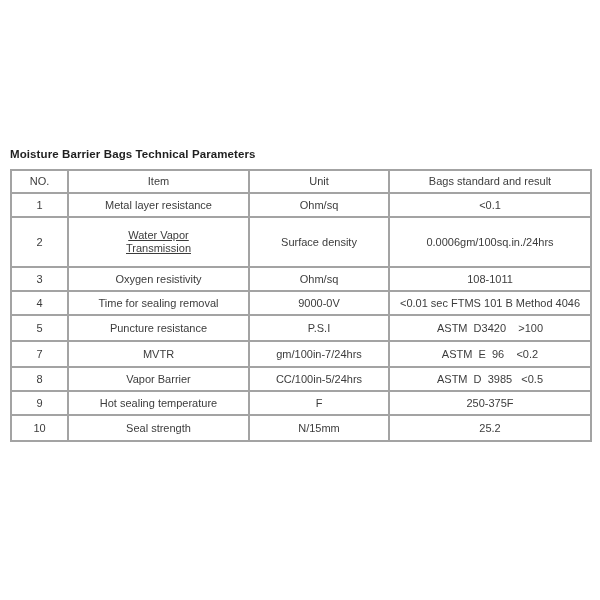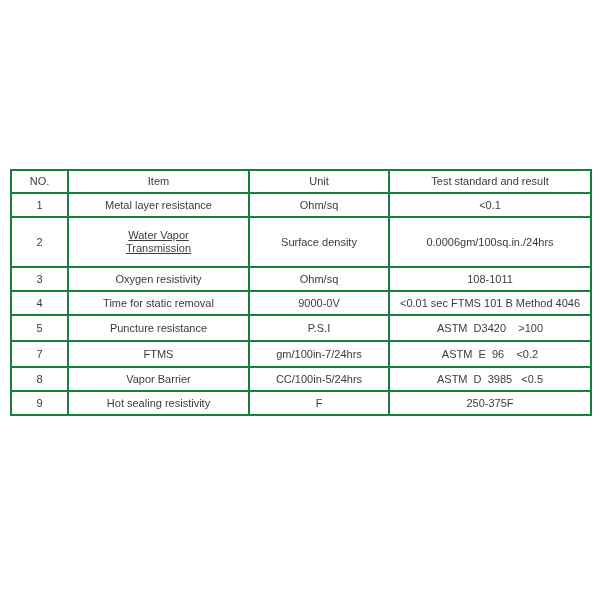--- a/index.html
+++ b/index.html
@@ -27,21 +27,21 @@
   table.params {
     position: absolute;
     left: 10px;
     top: 169px;
     width: 580px;
     border-collapse: collapse;
     table-layout: fixed;
   }
   table.params th,
   table.params td {
-    border: 2px solid #15803d;
+    border: 2px solid #a3a3a3;
     font-size: 11px;
     font-weight: normal;
     color: #3c3c3c;
     text-align: center;
     vertical-align: middle;
     padding: 0 6px;
     white-space: pre-wrap;
     line-height: 13px;
     overflow: hidden;
   }
@@ -50,34 +50,35 @@
   table.params tr.h-md  { height: 26px; }
   table.params tr.h-lg  { height: 50px; }
   td.two-line { line-height: 21px; text-decoration: underline; }
   td.tight { padding: 0 1px; }
 </style>
 </head>
 <body>
 
 <div class="canvas">
 
+  <div class="doc-title">Moisture Barrier Bags Technical Parameters</div>
 
   <table class="params">
     <colgroup>
       <col style="width:57px">
       <col style="width:181px">
       <col style="width:140px">
       <col style="width:202px">
     </colgroup>
     <thead>
       <tr class="h-header">
         <th>NO.</th>
         <th>Item</th>
         <th>Unit</th>
-        <th>Test standard and result</th>
+        <th>Bags standard and result</th>
       </tr>
     </thead>
     <tbody>
       <tr class="h-sm">
         <td>1</td>
         <td>Metal layer resistance</td>
         <td>Ohm/sq</td>
         <td>&lt;0.1</td>
       </tr>
       <tr class="h-lg">
@@ -88,44 +89,50 @@
         <td>0.0006gm/100sq.in./24hrs</td>
       </tr>
       <tr class="h-sm">
         <td>3</td>
         <td>Oxygen resistivity</td>
         <td>Ohm/sq</td>
         <td>108-1011</td>
       </tr>
       <tr class="h-sm">
         <td>4</td>
-        <td>Time for static removal</td>
+        <td>Time for sealing removal</td>
         <td>9000-0V</td>
         <td class="tight">&lt;0.01 sec FTMS 101 B Method 4046</td>
       </tr>
       <tr class="h-md">
         <td>5</td>
         <td>Puncture resistance</td>
         <td>P.S.I</td>
         <td>ASTM  D3420    &gt;100</td>
       </tr>
       <tr class="h-md">
         <td>7</td>
-        <td>FTMS</td>
+        <td>MVTR</td>
         <td>gm/100in-7/24hrs</td>
         <td>ASTM  E  96    &lt;0.2</td>
       </tr>
       <tr class="h-sm">
         <td>8</td>
         <td>Vapor Barrier</td>
         <td>CC/100in-5/24hrs</td>
         <td>ASTM  D  3985   &lt;0.5</td>
       </tr>
       <tr class="h-sm">
         <td>9</td>
-        <td>Hot sealing resistivity</td>
+        <td>Hot sealing temperature</td>
         <td>F</td>
         <td>250-375F</td>
+      </tr>
+      <tr class="h-md">
+        <td>10</td>
+        <td>Seal strength</td>
+        <td>N/15mm</td>
+        <td>25.2</td>
       </tr>
     </tbody>
   </table>
 
 </div>
 
 </body></html>

